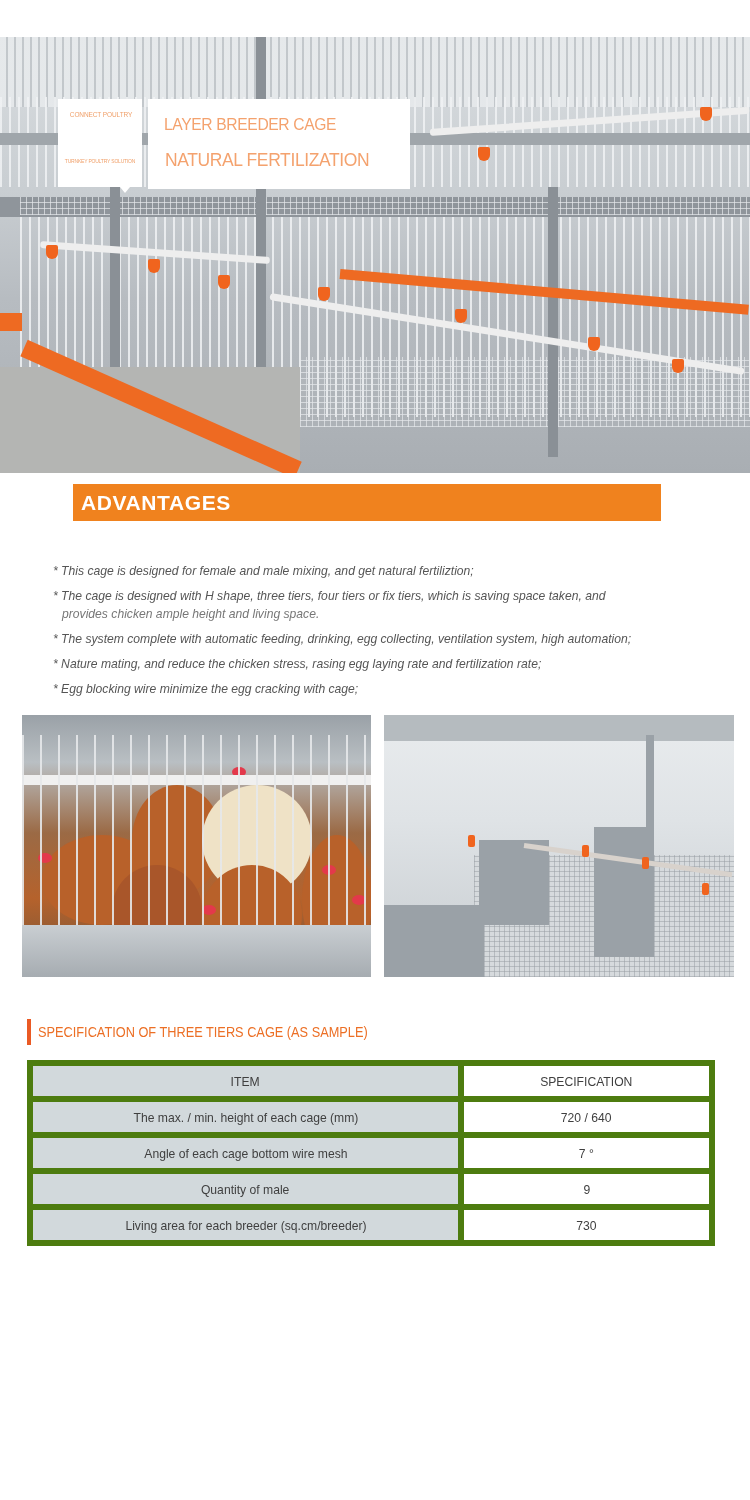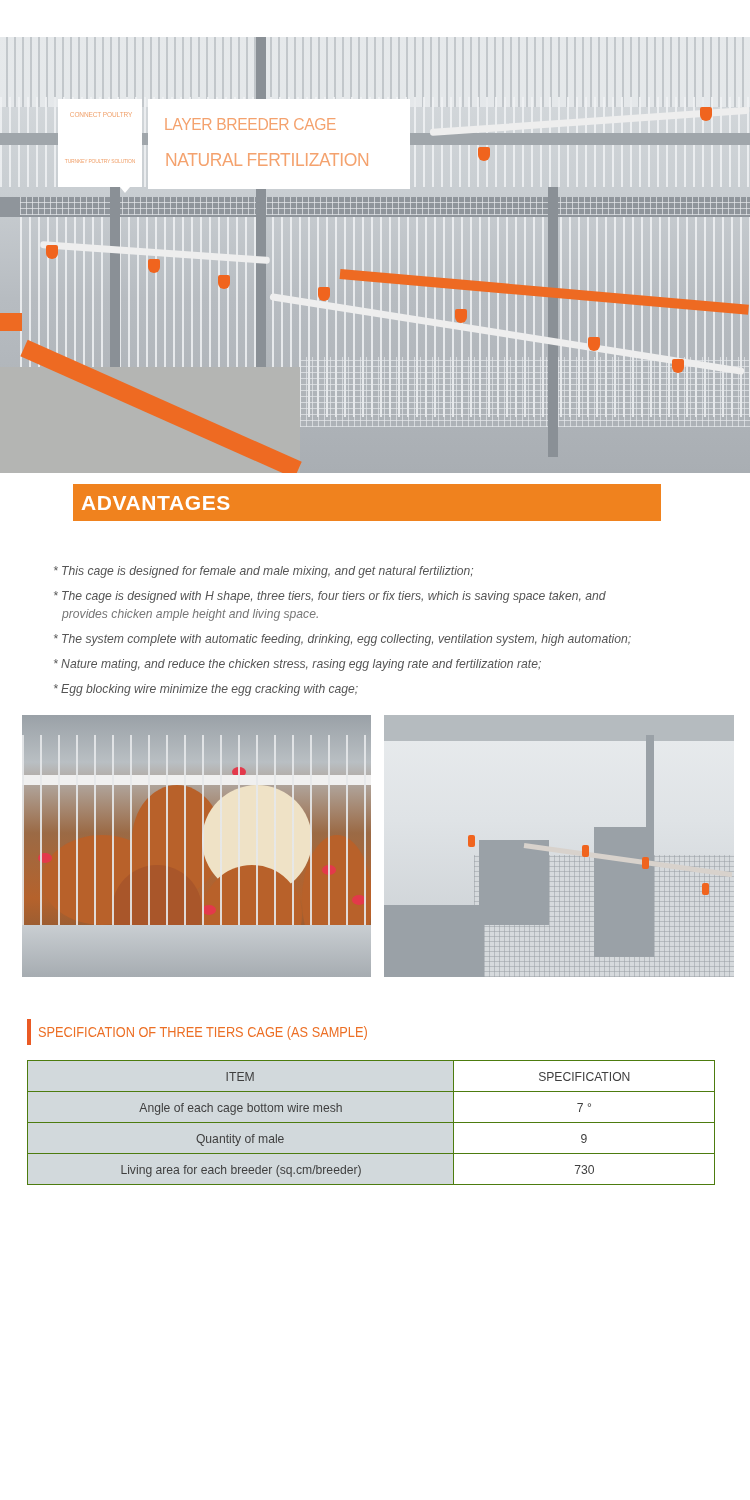--- a/index.html
+++ b/index.html
@@ -63,21 +63,21 @@
                          background:
                            repeating-linear-gradient(90deg, rgba(150,156,162,.5) 0 1px, transparent 1px 5px),
                            repeating-linear-gradient(0deg, rgba(150,156,162,.5) 0 1px, transparent 1px 5px), #d6dadd; }
 
     
     .spec-mark { position: absolute; left: 27px; top: 1019px; width: 4px; height: 26px; background: #ea5a24; }
     .spec-title { position: absolute; left: 38px; top: 1024px; font-size: 14.5px; color: #ec6f25;
                   transform: scaleX(.88); transform-origin: left; white-space: nowrap; }
 
     table.spec { position: absolute; left: 27px; top: 1060px; width: 688px; border-collapse: collapse; }
-    table.spec td { height: 30px; border: 1px solid #4d7c0f; font-size: 13.5px; color: #3f3f3f; text-align: center; padding: 0; }
+    table.spec td { height: 30px; border: 6px solid #4d7c0f; font-size: 13.5px; color: #3f3f3f; text-align: center; padding: 0; }
     table.spec td.item { width: 425px; background: #d2d9dc; }
     table.spec td.val { background: #ffffff; }
     table.spec td span { display: inline-block; transform: scaleX(.9); }
   </style>
 </head>
 <body>
 
 <div class="hero" aria-label="Layer breeder cage installation with orange base frame and drinking nipples">
   <div class="roof"></div>
   <div class="wire" style="left:0;top:60px;width:750px;height:90px;"></div>
@@ -161,20 +161,24 @@
 <div class="spec-mark"></div>
 <div class="spec-title">SPECIFICATION OF THREE TIERS CAGE (AS SAMPLE)</div>
 
 <table class="spec">
   <tbody>
       <tr>
     <td class="item"><span>ITEM</span></td>
     <td class="val"><span>SPECIFICATION</span></td>
   </tr>
   <tr>
+    <td class="item"><span>The max. / min. height of each cage (mm)</span></td>
+    <td class="val"><span>720 / 640</span></td>
+  </tr>
+  <tr>
     <td class="item"><span>Angle of each cage bottom wire mesh</span></td>
     <td class="val"><span>7 °</span></td>
   </tr>
   <tr>
     <td class="item"><span>Quantity of male</span></td>
     <td class="val"><span>9</span></td>
   </tr>
   <tr>
     <td class="item"><span>Living area for each breeder (sq.cm/breeder)</span></td>
     <td class="val"><span>730</span></td>

